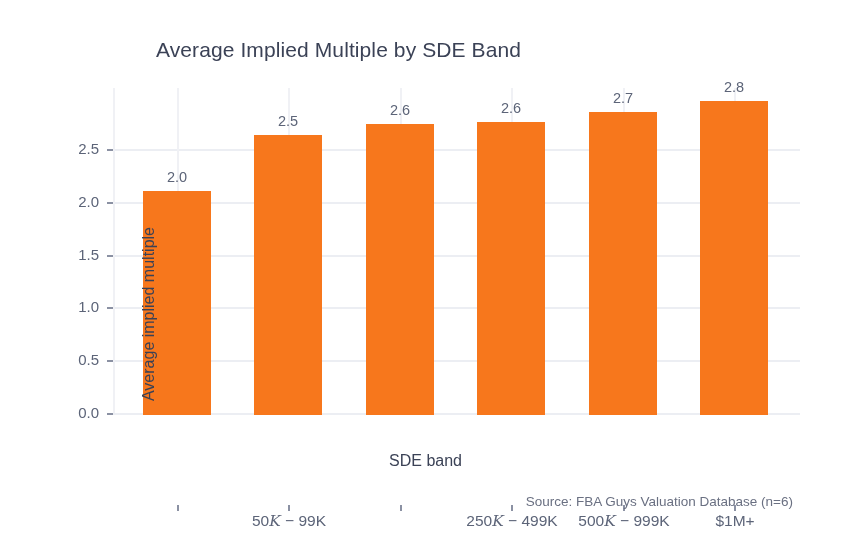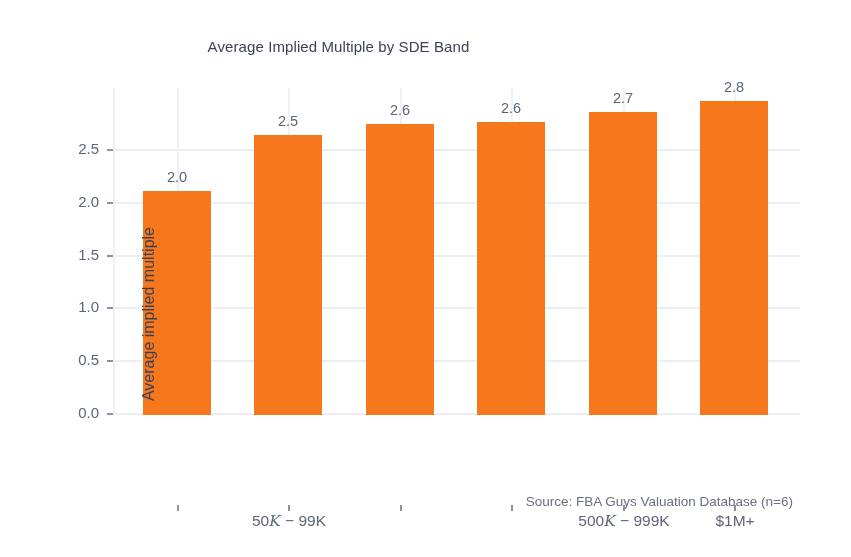--- a/index.html
+++ b/index.html
@@ -15,21 +15,21 @@
     font-family: "Liberation Sans", sans-serif;
     overflow: hidden;
   }
   
   .chart-title {
     position: absolute;
     left: 0;
     top: 38px;
     width: 677px;
     text-align: center;
-    font-size: 15px;
+    font-size: 21px;
     color: #3b4256;
     letter-spacing: 0.1px;
     white-space: nowrap;
   }
   
   .plot {
     position: absolute;
     left: 113px;
     top: 88px;
     width: 687px;
@@ -199,25 +199,29 @@
     <div class="xtick-mark" style="left:64px"></div>
     <div class="xtick-mark" style="left:175px"></div>
     <div class="xtick-mark" style="left:287px"></div>
     <div class="xtick-mark" style="left:398px"></div>
     <div class="xtick-mark" style="left:510px"></div>
     <div class="xtick-mark" style="left:621px"></div>
 
     <div class="xtick-label" style="left:76px">
       <span>50</span><span class="mathit">K</span><span> − </span><span>99K</span>
     </div>
+    <div class="xtick-label" style="left:299px">
+      <span>250</span><span class="mathit">K</span><span> − </span><span>499K</span>
+    </div>
     <div class="xtick-label" style="left:411px">
       <span>500</span><span class="mathit">K</span><span> − </span><span>999K</span>
     </div>
     <div class="xtick-label" style="left:522px">
       <span>$1M+</span>
     </div>
 
   </div>
 
+  <div class="xlabel">SDE band</div>
 
   <div class="source-note">Source: FBA Guys Valuation Database (n=6)</div>
 
 </div>
 
 </body></html>

